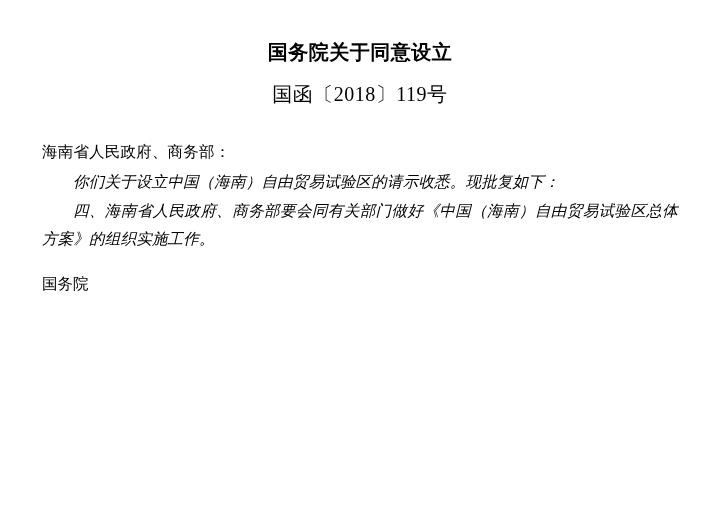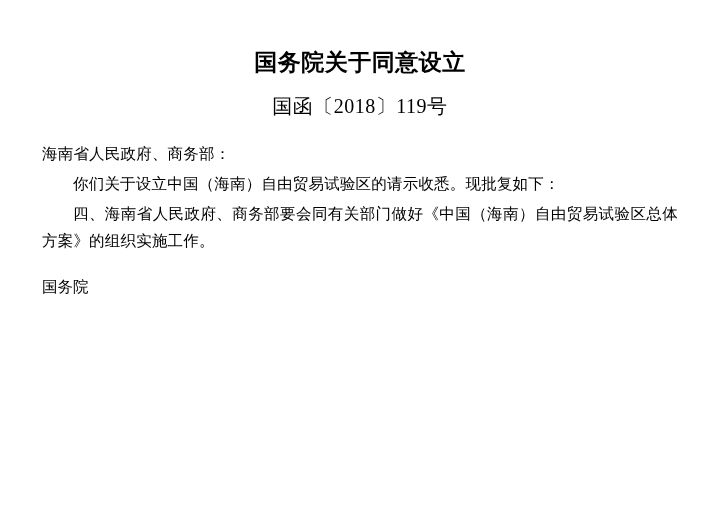--- a/index.html
+++ b/index.html
@@ -16,48 +16,49 @@
   }
   .page {
     position: relative;
     width: 720px;
     height: 532px;
     box-sizing: border-box;
     padding: 30px 42px 0 42px;
   }
   .doc-title {
     text-align: center;
-    font-size: 23px;
+    font-size: 20px;
     font-weight: bold;
     line-height: 1.45;
     letter-spacing: 0.5px;
-    margin-top: 16px;
+    margin-top: 8px;
   }
   .doc-title .line {
     display: block;
     white-space: nowrap;
   }
   .doc-number {
     text-align: center;
     font-size: 20px;
     margin-top: 14px;
     letter-spacing: 0.5px;
   }
   .body-text {
-    margin-top: 20px;
+    margin-top: 30px;
     font-size: 15.5px;
     line-height: 1.78;
     text-align: justify;
     letter-spacing: 0.2px;
   }
   .body-text p {
     margin: 0 0 2px 0;
   }
   .indent {
     text-indent: 2em;
+    font-style: italic;
   }
   .signature {
     margin-top: 18px;
     font-size: 15.5px;
     line-height: 1.8;
     padding-right: 110px;
   }
   .signature div {
     white-space: nowrap;
   }

